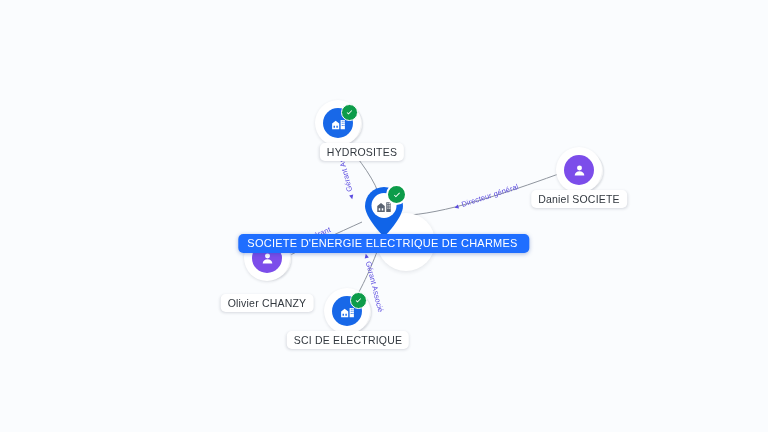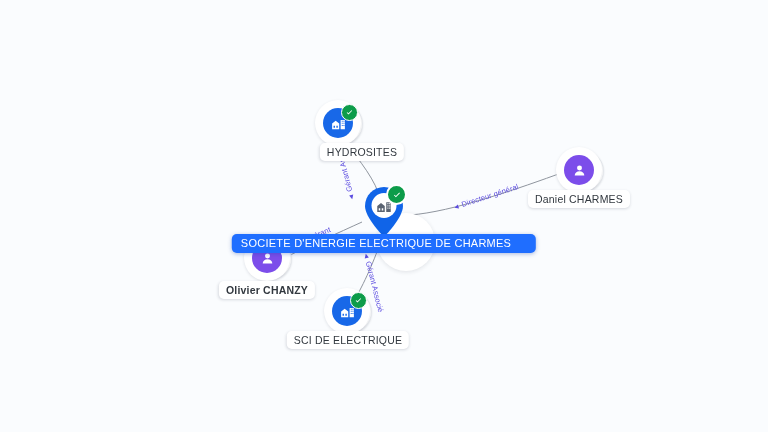--- a/index.html
+++ b/index.html
@@ -115,21 +115,21 @@
     border-radius: 5px;
     box-shadow: 0 1px 3px rgba(30,40,60,0.16);
     line-height: 12px;
   }
   .node-label.selected {
     background: #1f6eff;
     color: #ffffff;
     font-size: 11px;
     letter-spacing: 0.25px;
     box-shadow: 0 1px 4px rgba(20,60,160,0.35);
-    padding: 3px 25px 4px 9px;
+    padding: 3px 12px 4px 9px;
     border-radius: 5px;
   }
 
   .edge-label {
     position: absolute;
     color: #5d4de0;
     font-size: 7.5px;
     letter-spacing: 0.1px;
     white-space: nowrap;
     transform-origin: left center;
@@ -193,34 +193,34 @@
   <div class="node" style="left:581px; top:170px;">
     <div class="stack s3"></div>
     <div class="stack s2"></div>
     <div class="halo"></div>
     <div class="icon-circle person">
       <svg width="17" height="17" viewBox="0 0 24 24" aria-hidden="true">
         <circle cx="12" cy="8.4" r="3.5" fill="#ffffff"></circle>
         <path fill="#ffffff" d="M5.2 19c0-3.6 3-6 6.8-6s6.8 2.4 6.8 6z"></path>
       </svg>
     </div>
-    <div class="node-label" style="left:-2px; top:20px;">Daniel CHARMES</div>
+    <div class="node-label" style="left:-2px; top:20px;">Daniel SOCIETE</div>
   </div>
 
   <div class="node" style="left:269px; top:258px;">
     <div class="stack s3"></div>
     <div class="stack s2"></div>
     <div class="halo"></div>
     <div class="icon-circle person">
       <svg width="17" height="17" viewBox="0 0 24 24" aria-hidden="true">
         <circle cx="12" cy="8.4" r="3.5" fill="#ffffff"></circle>
         <path fill="#ffffff" d="M5.2 19c0-3.6 3-6 6.8-6s6.8 2.4 6.8 6z"></path>
       </svg>
     </div>
-    <div class="node-label" style="left:-2px; top:23px;font-weight:bold;">Olivier CHANZY</div>
+    <div class="node-label" style="left:-2px; top:36px;">Olivier CHANZY</div>
   </div>
 
   <div class="node" style="left:349px; top:311px;">
     <div class="stack s3"></div>
     <div class="stack s2"></div>
     <div class="halo"></div>
     <div class="icon-circle company">
       <svg width="17" height="17" viewBox="0 0 24 24" aria-hidden="true">
         <path fill="#ffffff" d="M3 20v-8l5-4 5 4v8H3zm2-2h2v-3H5v3zm4 0h2v-3H9v3z"></path>
         <path fill="#ffffff" d="M15 20V7h6v13h-6zm1.6-10.5h1.3V8h-1.3v1.5zm2.4 0h1.3V8H19v1.5zm-2.4 3h1.3V11h-1.3v1.5zm2.4 0h1.3V11H19v1.5zm-2.4 3h1.3V14h-1.3v1.5zm2.4 0h1.3V14H19v1.5z"></path>

